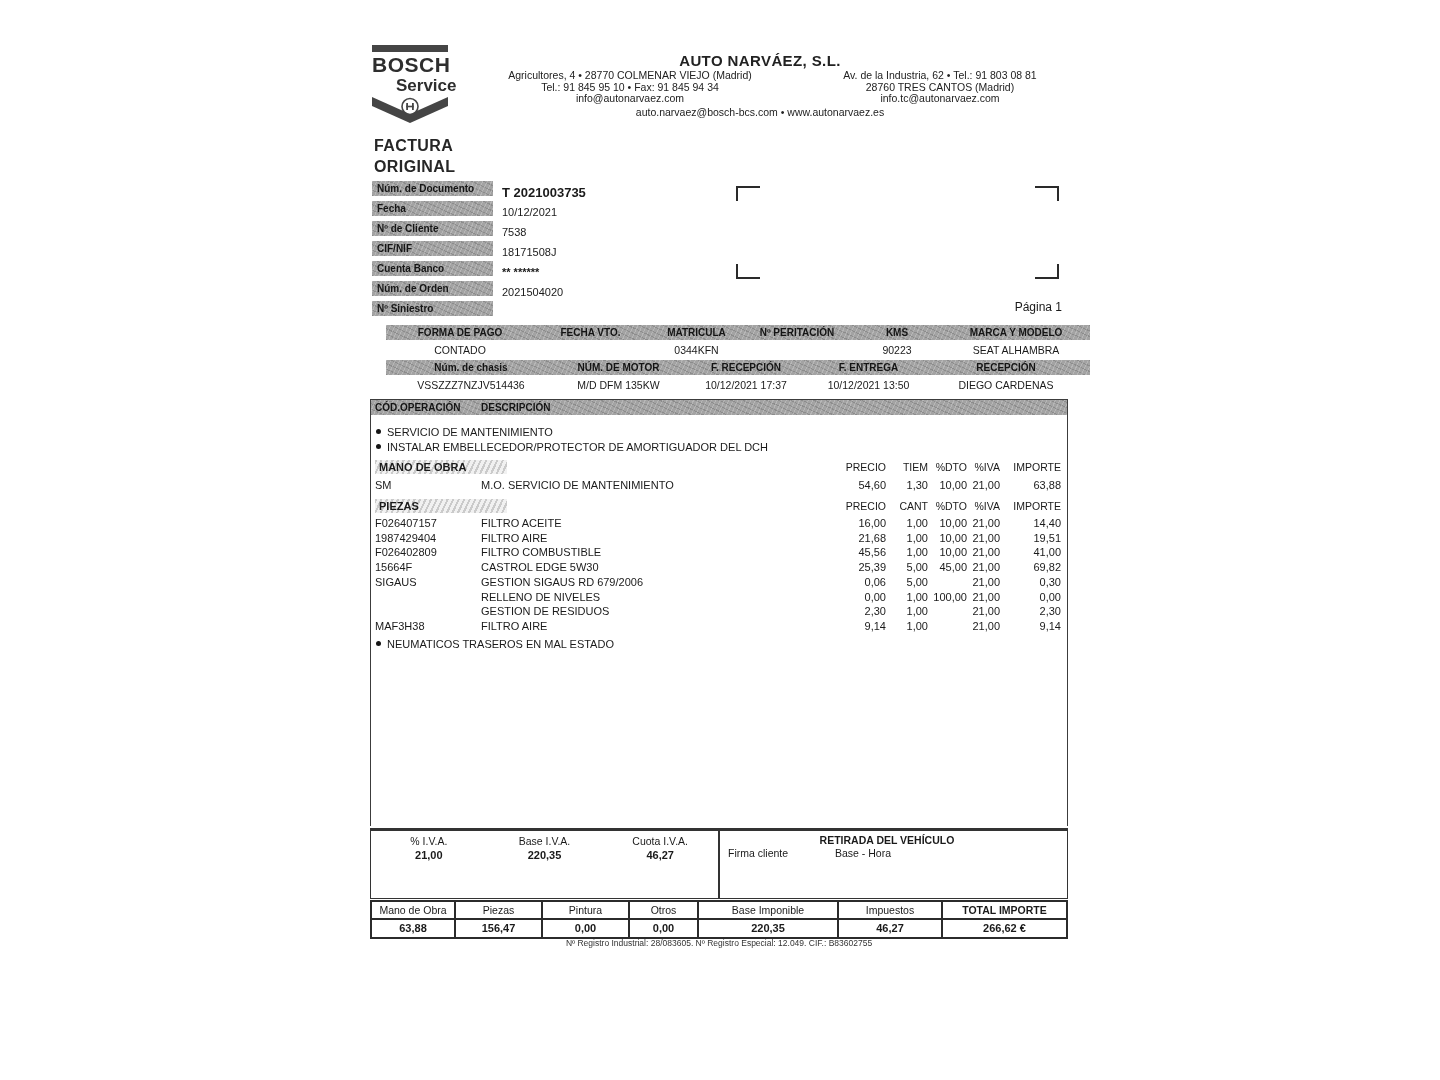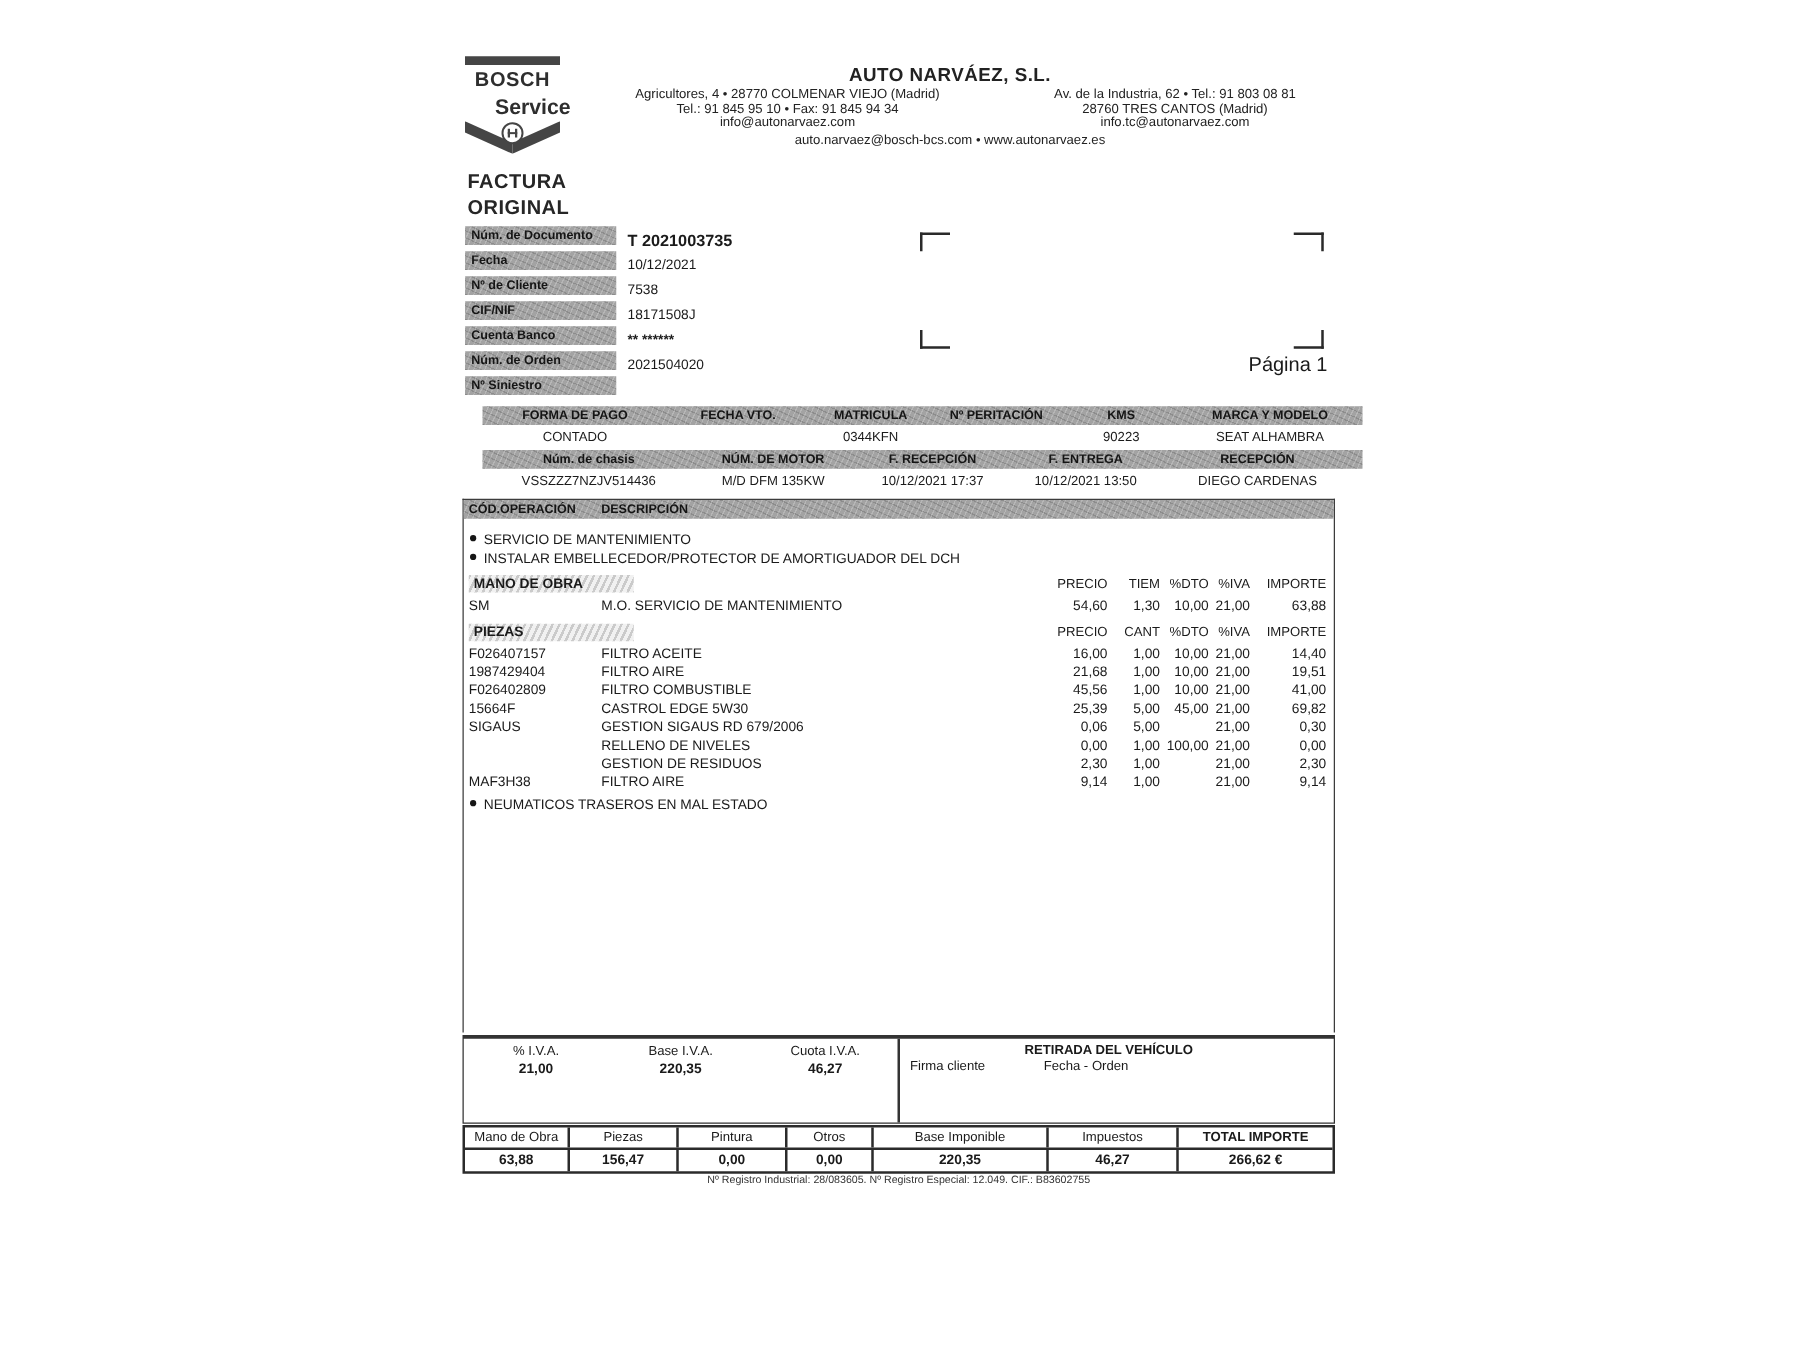--- a/index.html
+++ b/index.html
@@ -10,21 +10,21 @@
   
   .tex{background-color:#a3a3a3;
        background-image:repeating-linear-gradient(115deg,rgba(255,255,255,.22) 0 1px,transparent 1px 4px),
                         repeating-linear-gradient(25deg,rgba(0,0,0,.14) 0 1px,transparent 1px 5px);}
   .hl{display:inline-block;min-width:128px;
       background-image:repeating-linear-gradient(115deg,rgba(150,150,150,.5) 0 2px,rgba(205,205,205,.28) 2px 5px);}
 
   
   .logo{position:absolute;left:2px;top:5px;width:76px;}
   .logo-bar{height:7px;background:#454545;margin-bottom:2px;}
-  .logo-bosch{font-size:16px;font-weight:bold;color:#2e2e2e;text-align:center;line-height:22px;letter-spacing:.5px;}
+  .logo-bosch{font-size:21px;font-weight:bold;color:#2e2e2e;text-align:center;line-height:22px;letter-spacing:.5px;}
   .logo-service{font-size:17px;font-weight:bold;color:#2e2e2e;text-align:center;line-height:19px;margin-bottom:2px;margin-left:24px;}
   .logo svg{display:block;}
 
   
   .cinfo{position:absolute;left:80px;top:12px;width:620px;text-align:center;}
   .cname{font-size:15px;font-weight:bold;letter-spacing:.4px;line-height:17px;color:#222;}
   .crow{display:flex;margin-top:1px;}
   .ccol-l{width:360px;}
   .ccol-r{width:260px;}
   .cline{font-size:10.5px;line-height:11.5px;color:#222;}
@@ -40,21 +40,21 @@
   .dfval{position:absolute;left:130px;top:4px;font-size:11px;line-height:15px;white-space:nowrap;}
   .docnum{font-size:13px;font-weight:bold;}
 
   
   .crop{position:absolute;width:24px;height:15px;box-sizing:border-box;}
   .crop.tl{border-left:2px solid #2a2a2a;border-top:2px solid #2a2a2a;}
   .crop.tr{border-right:2px solid #2a2a2a;border-top:2px solid #2a2a2a;}
   .crop.bl{border-left:2px solid #2a2a2a;border-bottom:2px solid #2a2a2a;}
   .crop.br{border-right:2px solid #2a2a2a;border-bottom:2px solid #2a2a2a;}
 
-  .pagina{position:absolute;right:8px;top:244px;font-size:16px;}
+  .pagina{position:absolute;right:8px;top:260px;font-size:12px;}
 
   
   .vt{position:absolute;left:16px;width:704px;display:grid;}
   .g6{grid-template-columns:148px 113px 99px 102px 98px 140px;}
   .g5{grid-template-columns:170px 125px 130px 115px 160px;}
   .vth{font-size:10px;font-weight:bold;text-align:center;line-height:15px;color:#141414;}
   .vtd{font-size:10.5px;text-align:center;line-height:20px;white-space:nowrap;}
 
   
   .ops{position:absolute;left:0;top:359px;width:698px;height:427px;border:1px solid #3c3c3c;border-bottom:none;box-sizing:border-box;}
@@ -329,21 +329,21 @@
         <div class="iva-v">220,35</div>
       </div>
       <div class="iva-col">
         <div class="iva-h">Cuota I.V.A.</div>
         <div class="iva-v">46,27</div>
       </div>
     </div>
     <div class="iva-right">
       <div class="retirada">RETIRADA DEL VEHÍCULO</div>
       <div class="firma">Firma cliente</div>
-      <div class="fechahora">Fecha - Orden</div>
+      <div class="fechahora">Base - Hora</div>
     </div>
   </div>
 
   <div class="totals">
     <div class="trow t-head">
       <span>Mano de Obra</span>
       <span>Piezas</span>
       <span>Pintura</span>
       <span>Otros</span>
       <span>Base Imponible</span>

